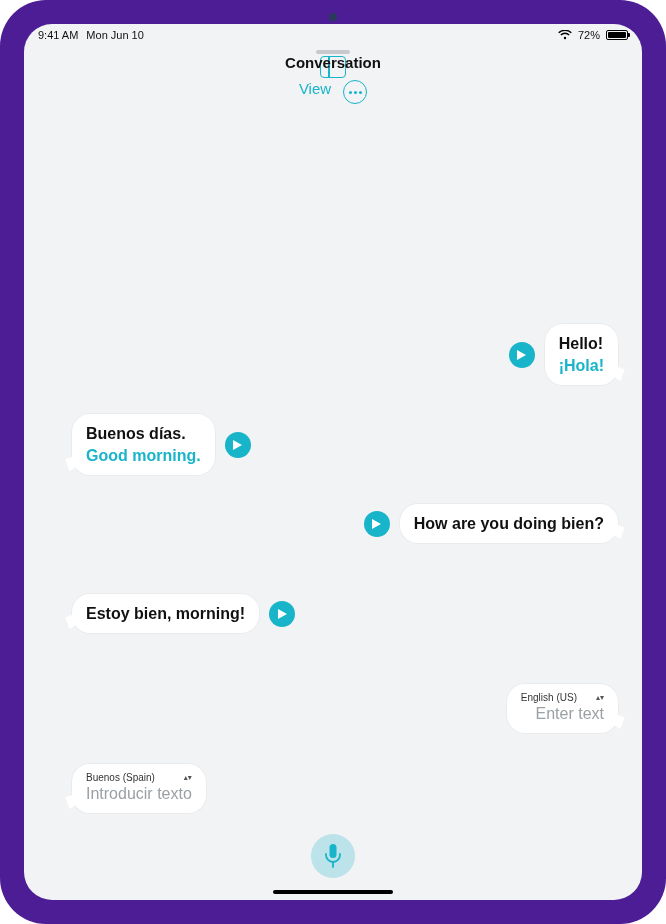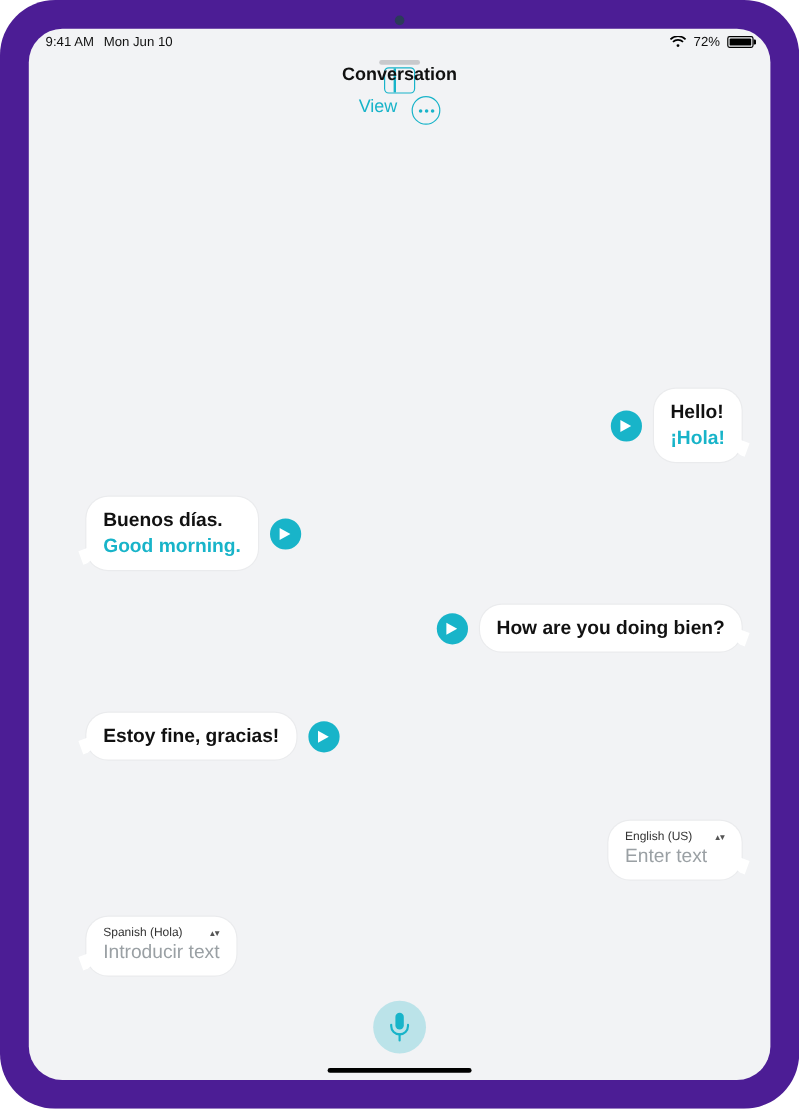--- a/index.html
+++ b/index.html
@@ -117,21 +117,21 @@
     content:""; position:absolute; right:-5px; bottom:6px;
     width:12px; height:12px; background:#fff; border-bottom-left-radius:10px;
     transform: rotate(20deg);
   }
   .input-bubble.left-tail::after {
     content:""; position:absolute; left:-5px; bottom:6px;
     width:12px; height:12px; background:#fff; border-bottom-right-radius:10px;
     transform: rotate(-20deg);
   }
   .lang-label { font-size:10px; font-weight:500; color:#333; display:flex; align-items:center; gap:19px;justify-content:space-between;}
-  .placeholder { font-size:16px; color:#9aa0a4; margin-top:2px; }
+  .placeholder { font-size:16px; color:#9aa0a4; margin-top:2px;text-align:right; }
   .updown { font-size:8px; line-height:8px; color:#555; display:inline-flex; flex-direction:column; }
 
   
   .mic-wrap {
     position:absolute; bottom:22px; left:50%; transform:translateX(-50%);
     width:44px; height:44px; border-radius:50%;
     background: rgba(24,180,201,0.25);
     display:flex; align-items:center; justify-content:center;
   }
   .mic-wrap svg { display:block; }
@@ -228,21 +228,21 @@
               <path d="M1 1l9 5-9 5z" fill="#fff"></path>
             </svg>
         </div>
         <div class="bubble right-tail">
           <div class="orig">How are you doing bien?</div>
         </div>
       </div>
 
       <div class="row left-side r4">
         <div class="bubble left-tail">
-          <div class="orig">Estoy fine, gracias!</div>
+          <div class="orig">Estoy bien, morning!</div>
         </div>
         <div class="play-btn">
           <svg width="11" height="12" viewBox="0 0 11 12">
               <path d="M1 1l9 5-9 5z" fill="#fff"></path>
             </svg>
         </div>
       </div>
 
       <div class="row right-side r5">
         <div class="input-bubble right-tail">
@@ -250,24 +250,24 @@
             <span>English (US)</span>
             <span class="updown">▴▾</span>
           </div>
           <div class="placeholder">Enter text</div>
         </div>
       </div>
 
       <div class="row left-side r6">
         <div class="input-bubble left-tail">
           <div class="lang-label">
-            <span>Spanish (Hola)</span>
+            <span>Buenos (Spain)</span>
             <span class="updown">▴▾</span>
           </div>
-          <div class="placeholder">Introducir text</div>
+          <div class="placeholder">Introducir texto</div>
         </div>
       </div>
 
       <div class="mic-wrap">
         <svg width="20" height="26" viewBox="0 0 20 26">
           <rect x="6.5" y="1" width="7" height="14" rx="3.5" fill="#18b4c9"></rect>
           <path d="M3 11v1a7 7 0 0014 0v-1" stroke="#18b4c9" stroke-width="1.8" fill="none" stroke-linecap="round"></path>
           <line x1="10" y1="19" x2="10" y2="24" stroke="#18b4c9" stroke-width="1.8" stroke-linecap="round"></line>
         </svg>
       </div>

